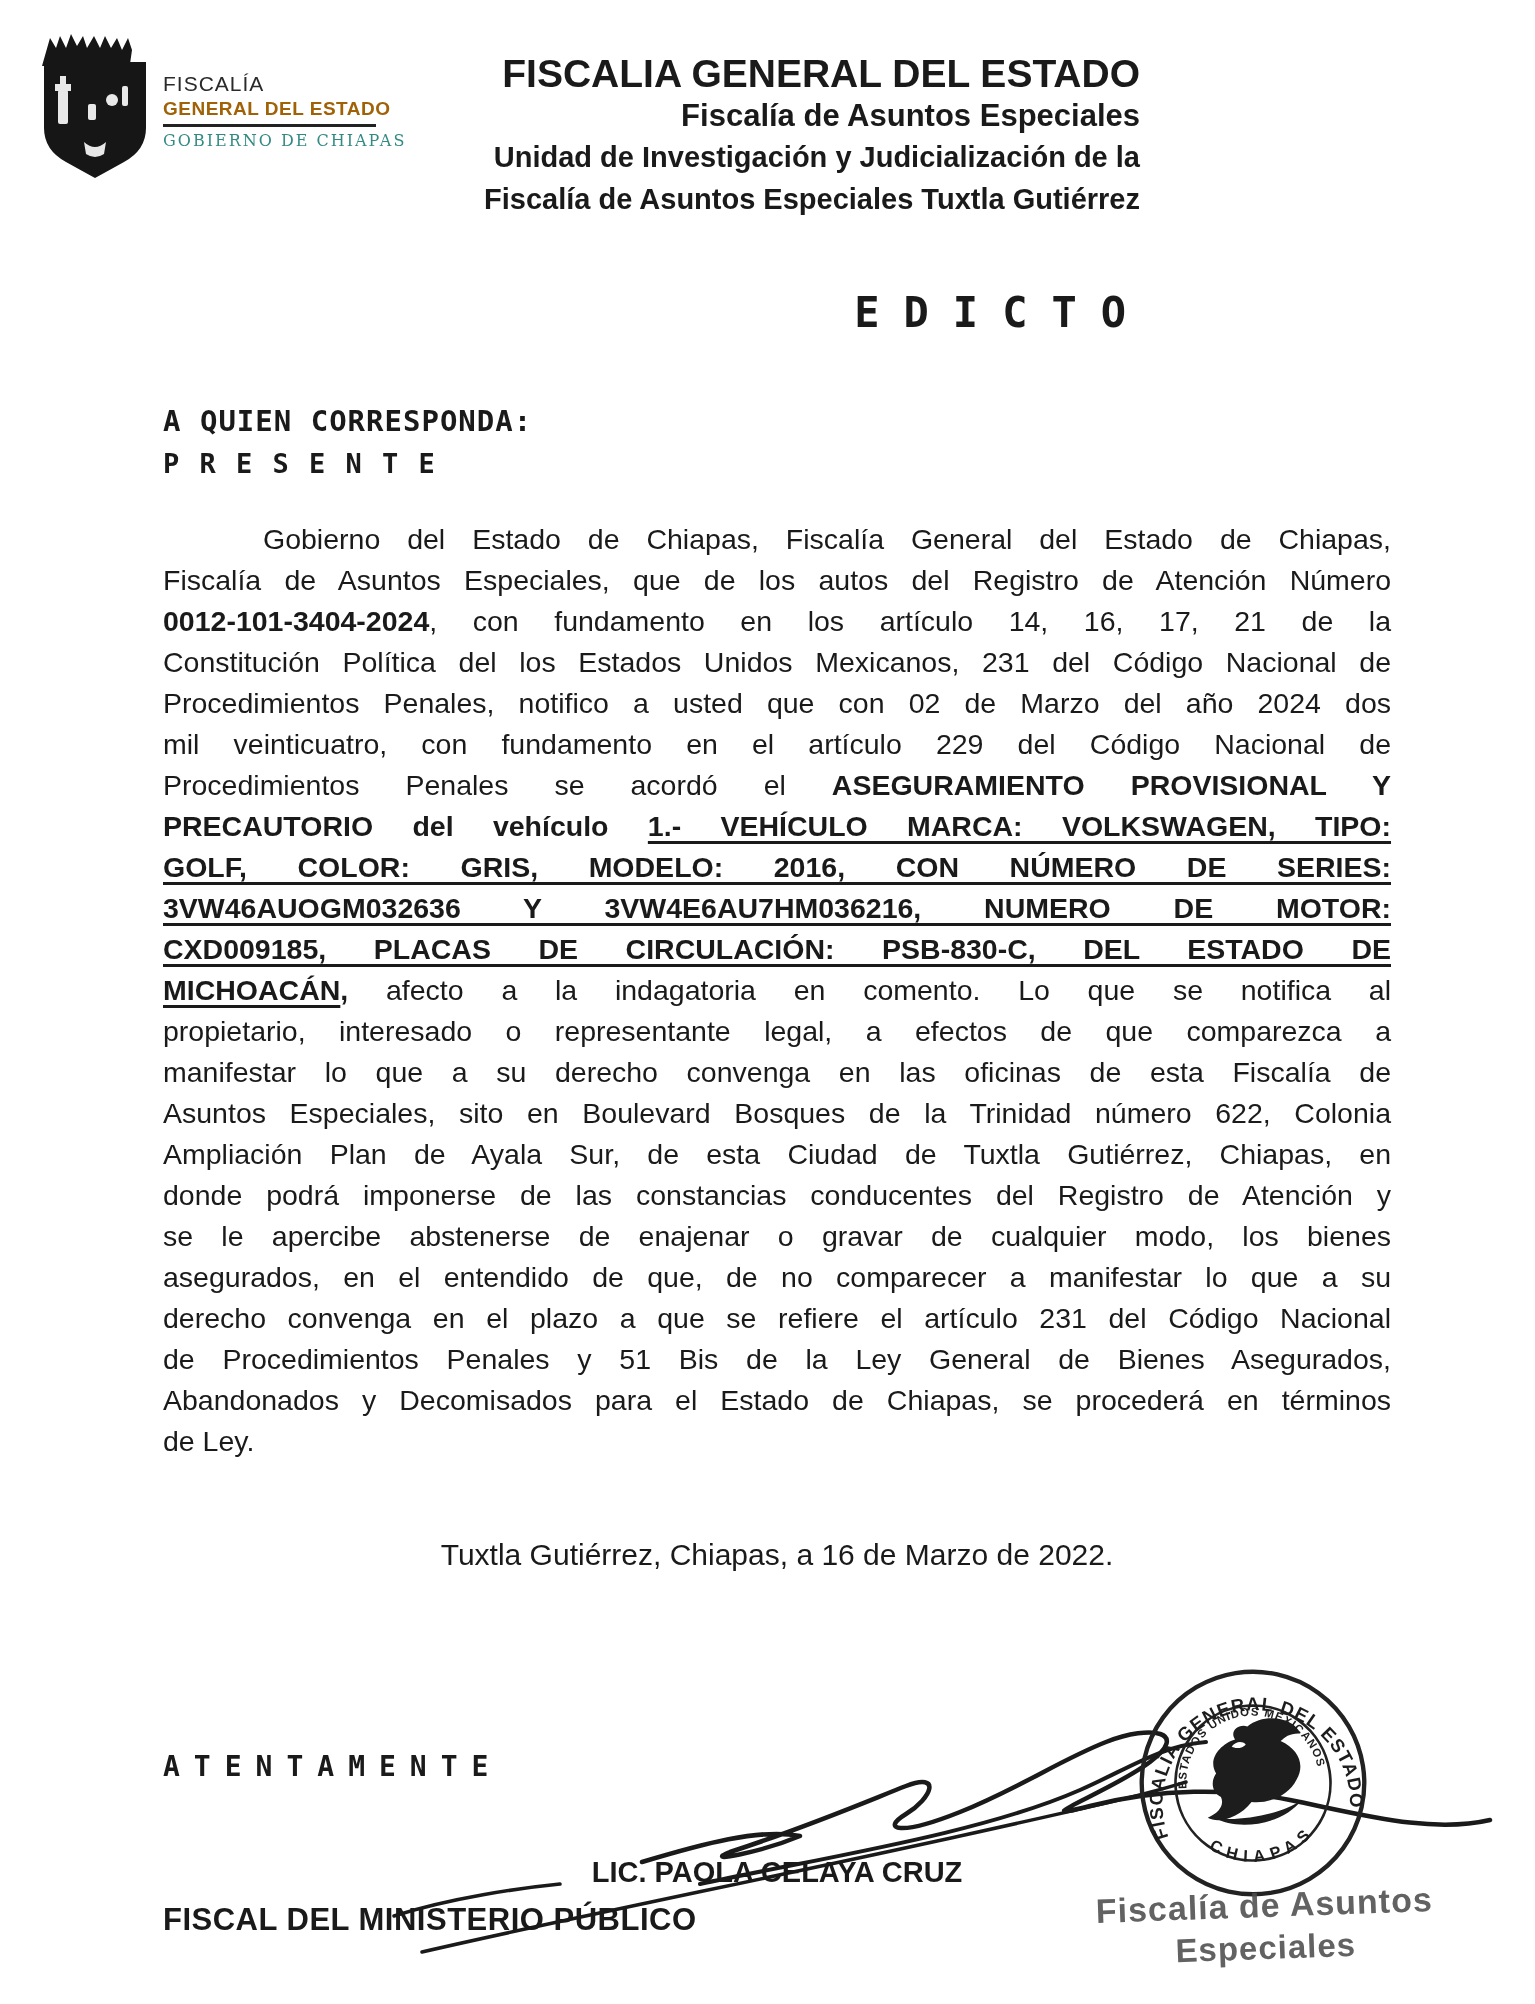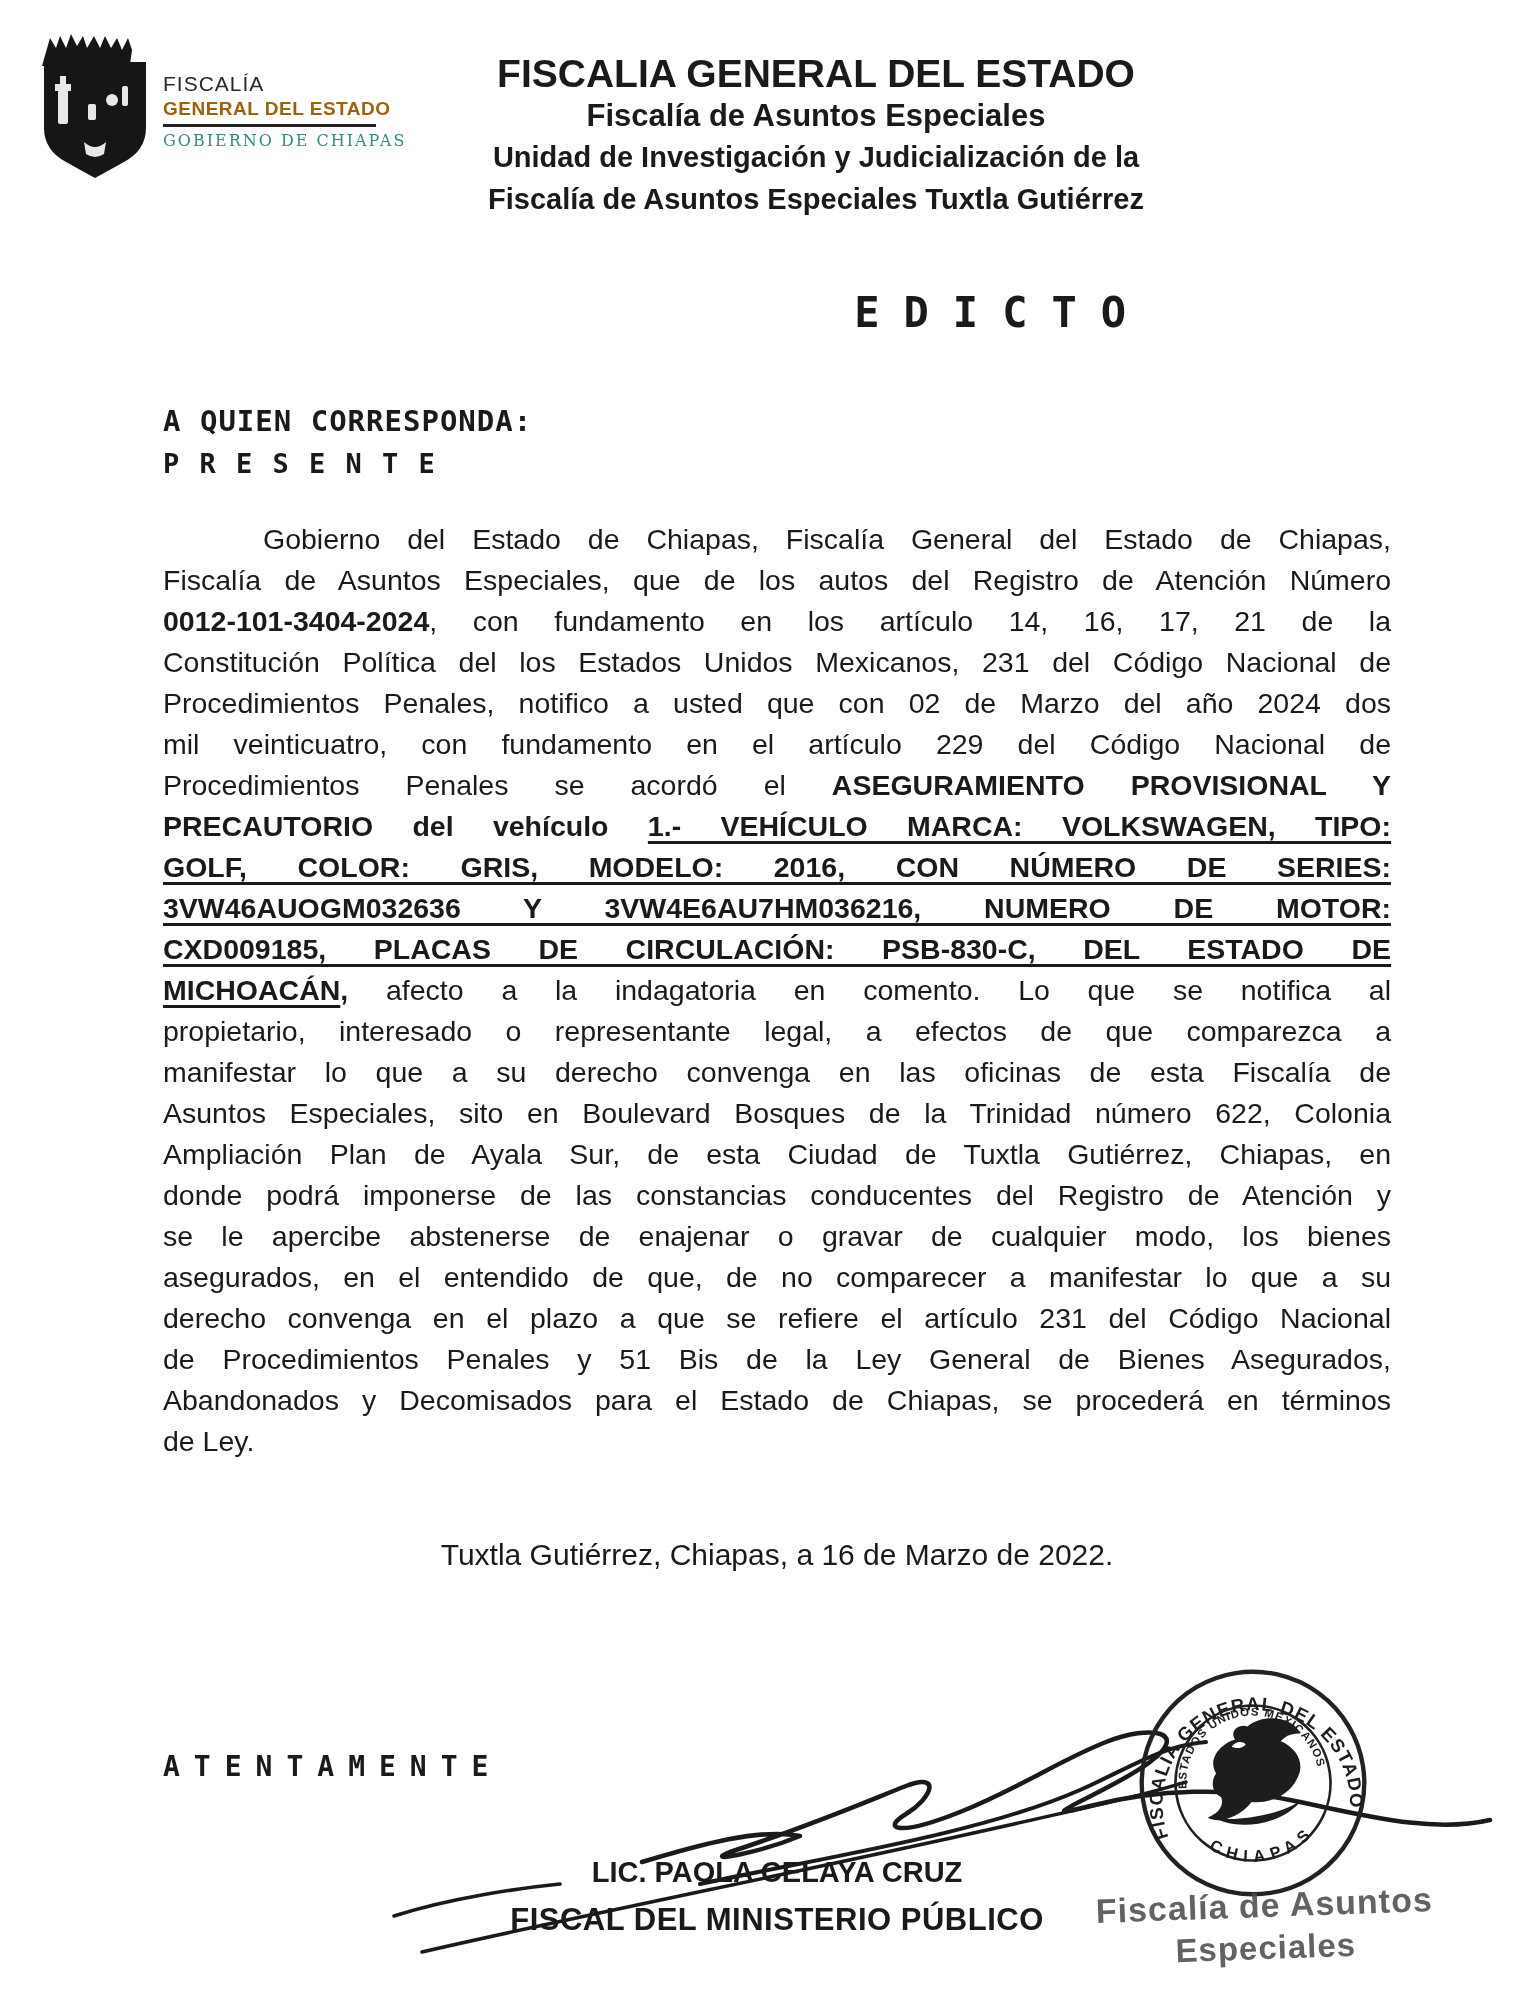--- a/index.html
+++ b/index.html
@@ -9,21 +9,21 @@
 
   
   .lh-small{left:163px;top:72px;width:260px;}
   .lh-f{font-size:21px;letter-spacing:1px;color:#2a2a2a;}
   .lh-g{font-size:19px;font-weight:bold;color:#a16207;margin-top:2px;letter-spacing:.5px;}
   .lh-rule{width:213px;height:3px;background:#222;margin-top:4px;}
   .lh-gob{font-family:"DejaVu Serif",serif;font-size:16px;color:#0f766e;letter-spacing:2px;
           margin-top:4px;opacity:.85;}
 
   
-  .lh-titles{left:456px;top:52px;width:720px;text-align:center;}
+  .lh-titles{left:420px;top:52px;width:720px;text-align:right;}
   .t1{font-size:39px;font-weight:bold;letter-spacing:0px;line-height:44px;}
   .t2{font-size:31px;font-weight:bold;line-height:40px;}
   .t3{font-size:29px;font-weight:bold;line-height:42px;}
   .t4{font-size:29px;font-weight:bold;line-height:42px;}
 
   .edicto{left:430px;top:288px;width:720px;text-align:right;
           font-family:"DejaVu Sans Mono",monospace;font-weight:bold;font-size:42px;
           letter-spacing:24px;}
 
   .addr{left:163px;top:404px;font-family:"DejaVu Sans Mono",monospace;font-weight:bold;
@@ -39,21 +39,21 @@
   .b{font-weight:bold;}
   .u{text-decoration:underline;text-decoration-thickness:3px;text-underline-offset:5px;}
 
   .dateline{left:163px;top:1538px;width:1228px;text-align:center;font-size:30px;}
 
   .atent{left:163px;top:1750px;width:1228px;text-align:left;
          font-family:"DejaVu Sans Mono",monospace;font-weight:bold;font-size:28px;
          letter-spacing:14px;}
 
   .sig-name{left:163px;top:1856px;width:1228px;text-align:center;font-weight:bold;font-size:29px;}
-  .sig-role{left:163px;top:1902px;width:1228px;text-align:center;font-weight:bold;font-size:31px;
+  .sig-role{left:163px;top:1902px;width:1228px;text-align:left;font-weight:bold;font-size:31px;
             letter-spacing:.5px;}
 
   .signature-svg{left:370px;top:1720px;}
 
   .seal-svg{left:1133px;top:1663px;transform:rotate(-9deg);}
 
   .stamp{left:1080px;top:1886px;width:370px;text-align:center;color:#4d4d4d;
          font-weight:bold;font-size:34px;transform:rotate(-2deg);opacity:.88;letter-spacing:1px;}
   .stamp .l2{font-size:33px;margin-top:4px;}
 

